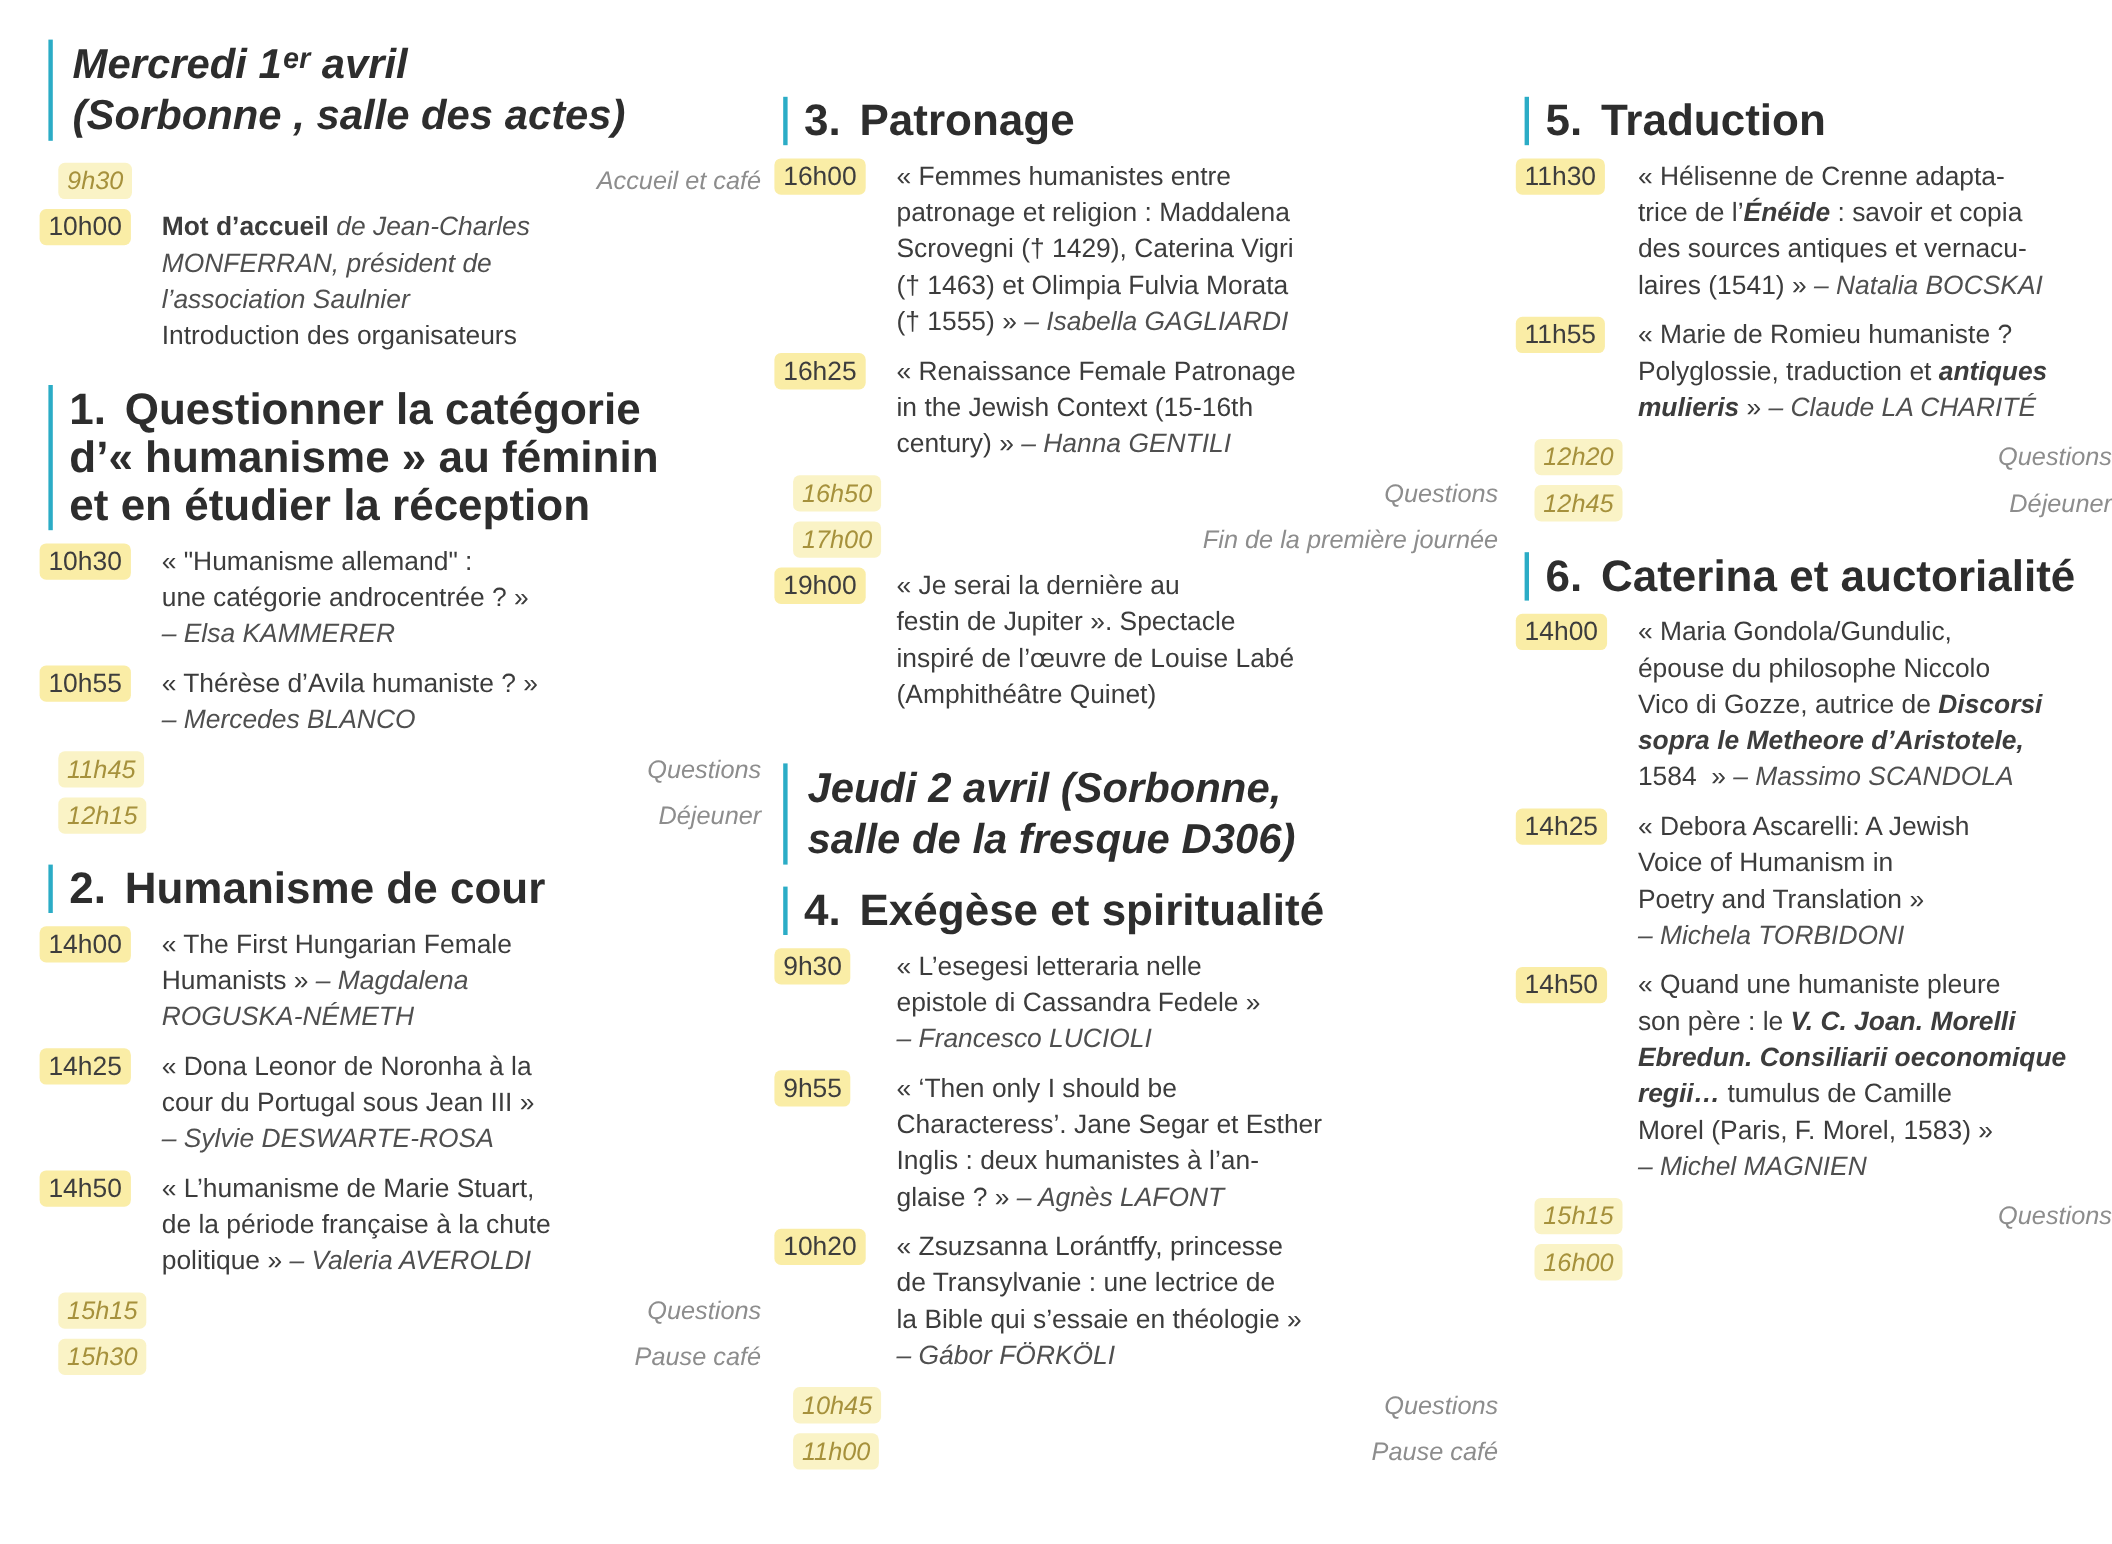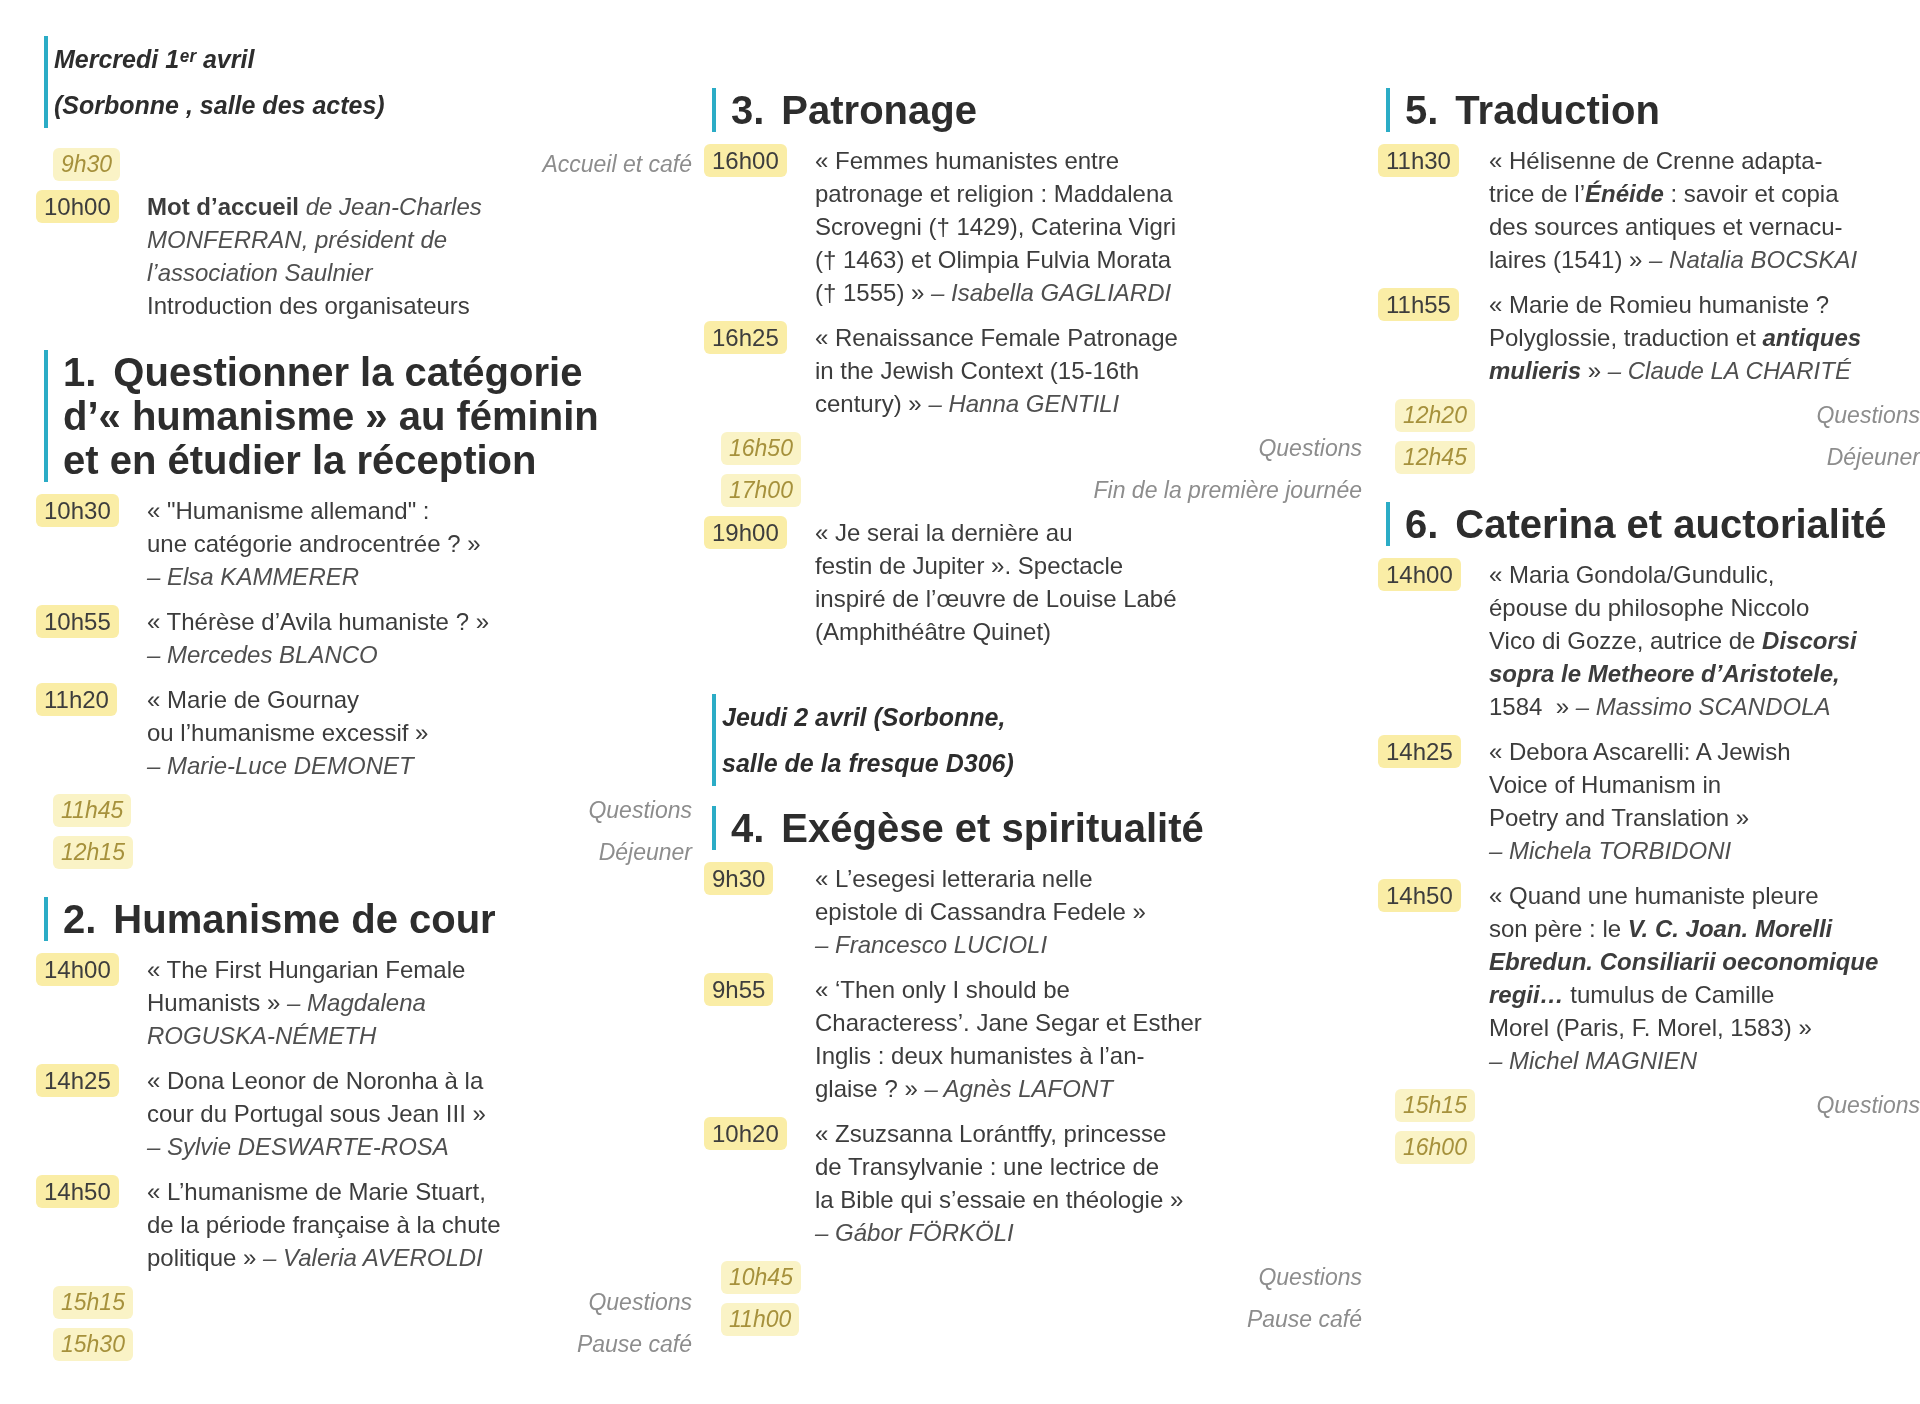--- a/index.html
+++ b/index.html
@@ -21,24 +21,24 @@
     font-family:"Liberation Sans","DejaVu Sans",sans-serif;
     color:var(--ink);
   }
   .page{position:relative;width:1920px;height:1404px;overflow:hidden;background:var(--paper);}
   .col{position:absolute;}
   #col1{left:44px;top:36px;width:648px;}
   #col2{left:712px;top:88px;width:650px;}
   #col3{left:1386px;top:88px;width:534px;}
 
   .day{
-    font-size:25px;line-height:46px;font-weight:bold;font-style:italic;
+    font-size:38px;line-height:46px;font-weight:bold;font-style:italic;
     color:var(--head);
     border-left:4px solid var(--accent);
-    padding-left:6px;
+    padding-left:18px;
     margin:0 0 20px 0;
   }
   .day.day2{margin-top:46px;}
 
   .section{
     font-size:40px;line-height:44px;font-weight:bold;
     color:var(--head);
     border-left:4px solid var(--accent);
     padding-left:15px;
     margin:28px 0 12px 0;
@@ -79,24 +79,20 @@
       </div>
       <div class="section"><span class="num">1.</span><span>Questionner la catégorie</span><br><span>d’« humanisme » au féminin</span><br><span>et en étudier la réception</span></div>
       <div class="entry talk">
         <div class="time"><span class="pill">10h30</span></div>
         <div class="txt"><span class="sr">« "Humanisme allemand" :</span><br><span class="sr">une catégorie androcentrée ? »</span><br><span class="si">– Elsa KAMMERER</span></div>
       </div>
       <div class="entry talk">
         <div class="time"><span class="pill">10h55</span></div>
         <div class="txt"><span class="sr">« Thérèse d’Avila humaniste ? »</span><br><span class="si">– Mercedes BLANCO</span></div>
       </div>
-      <div class="entry talk">
-        <div class="time"><span class="pill">11h20</span></div>
-        <div class="txt"><span class="sr">« Marie de Gournay</span><br><span class="sr">ou l’humanisme excessif »</span><br><span class="si">– Marie-Luce DEMONET</span></div>
-      </div>
       <div class="entry brk">
         <div class="time"><span class="pill">11h45</span></div>
         <div class="label">Questions</div>
       </div>
       <div class="entry brk">
         <div class="time"><span class="pill">12h15</span></div>
         <div class="label">Déjeuner</div>
       </div>
       <div class="section"><span class="num">2.</span><span>Humanisme de cour</span></div>
       <div class="entry talk">

